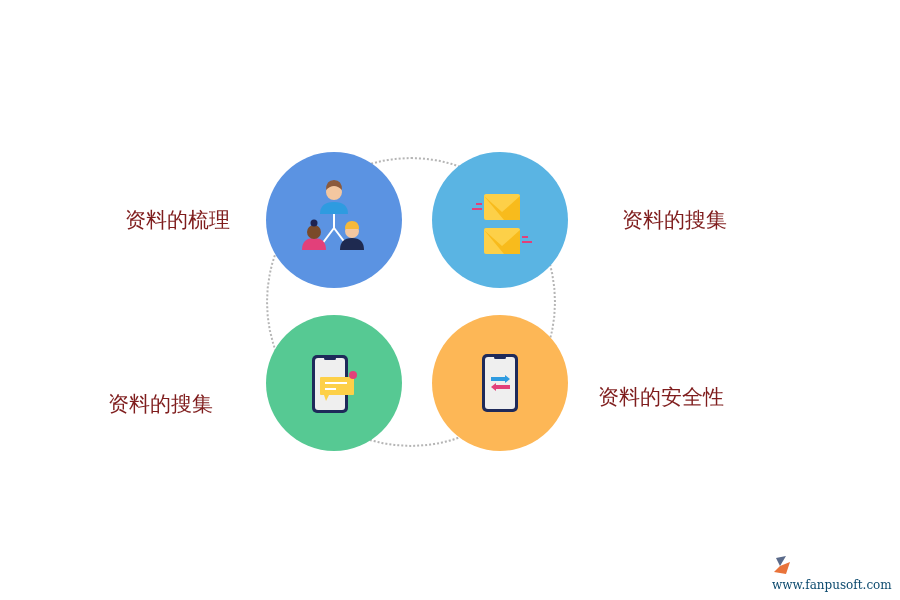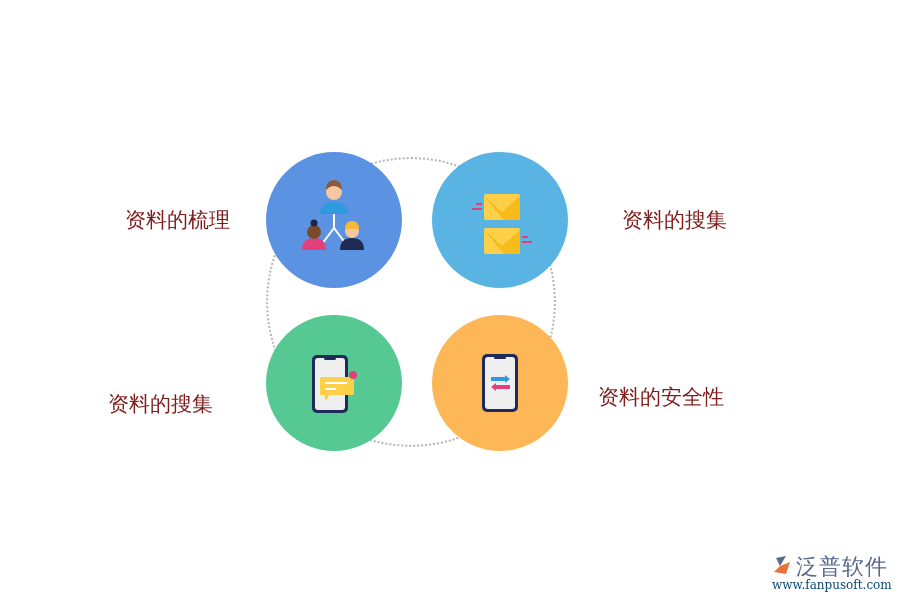--- a/index.html
+++ b/index.html
@@ -71,15 +71,14 @@
     <path d="M78 70 H64 V68 L59 72 L64 76 V74 H78z" fill="#e2407a"></path>
   </svg>
 </div>
 <div class="label" style="left:598px;top:383px;">资料的安全性</div>
 
 <div class="logo">
   <svg style="position:absolute;left:0;top:2px;" width="22" height="22" viewBox="0 0 22 22">
     <path d="M4 4 L14 2 L8 12z" fill="#5a6a8a"></path>
     <path d="M8 12 L18 8 L14 20 L2 18z" fill="#e9733a"></path>
   </svg>
-  <div class="logo-name">泛普软件</div>
   <div class="logo-url">www.fanpusoft.com</div>
 </div>
 
 </body></html>

